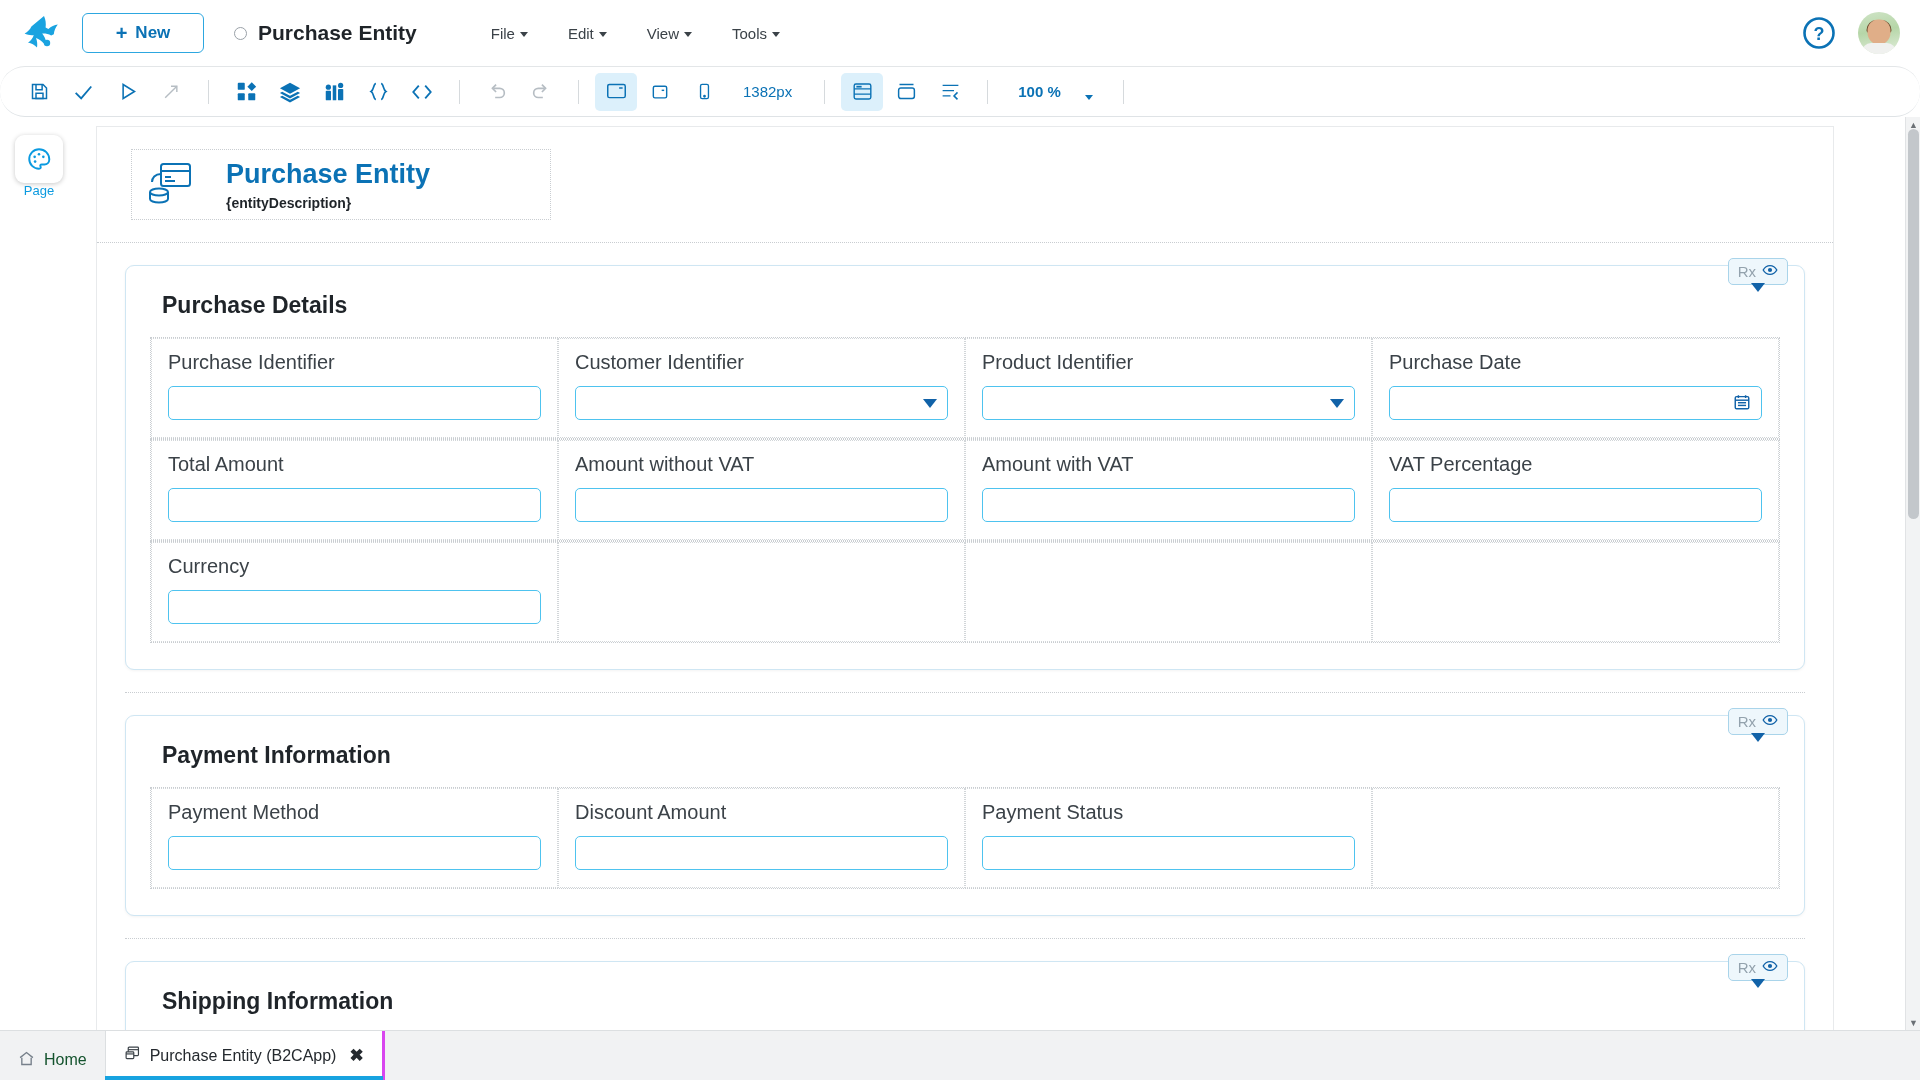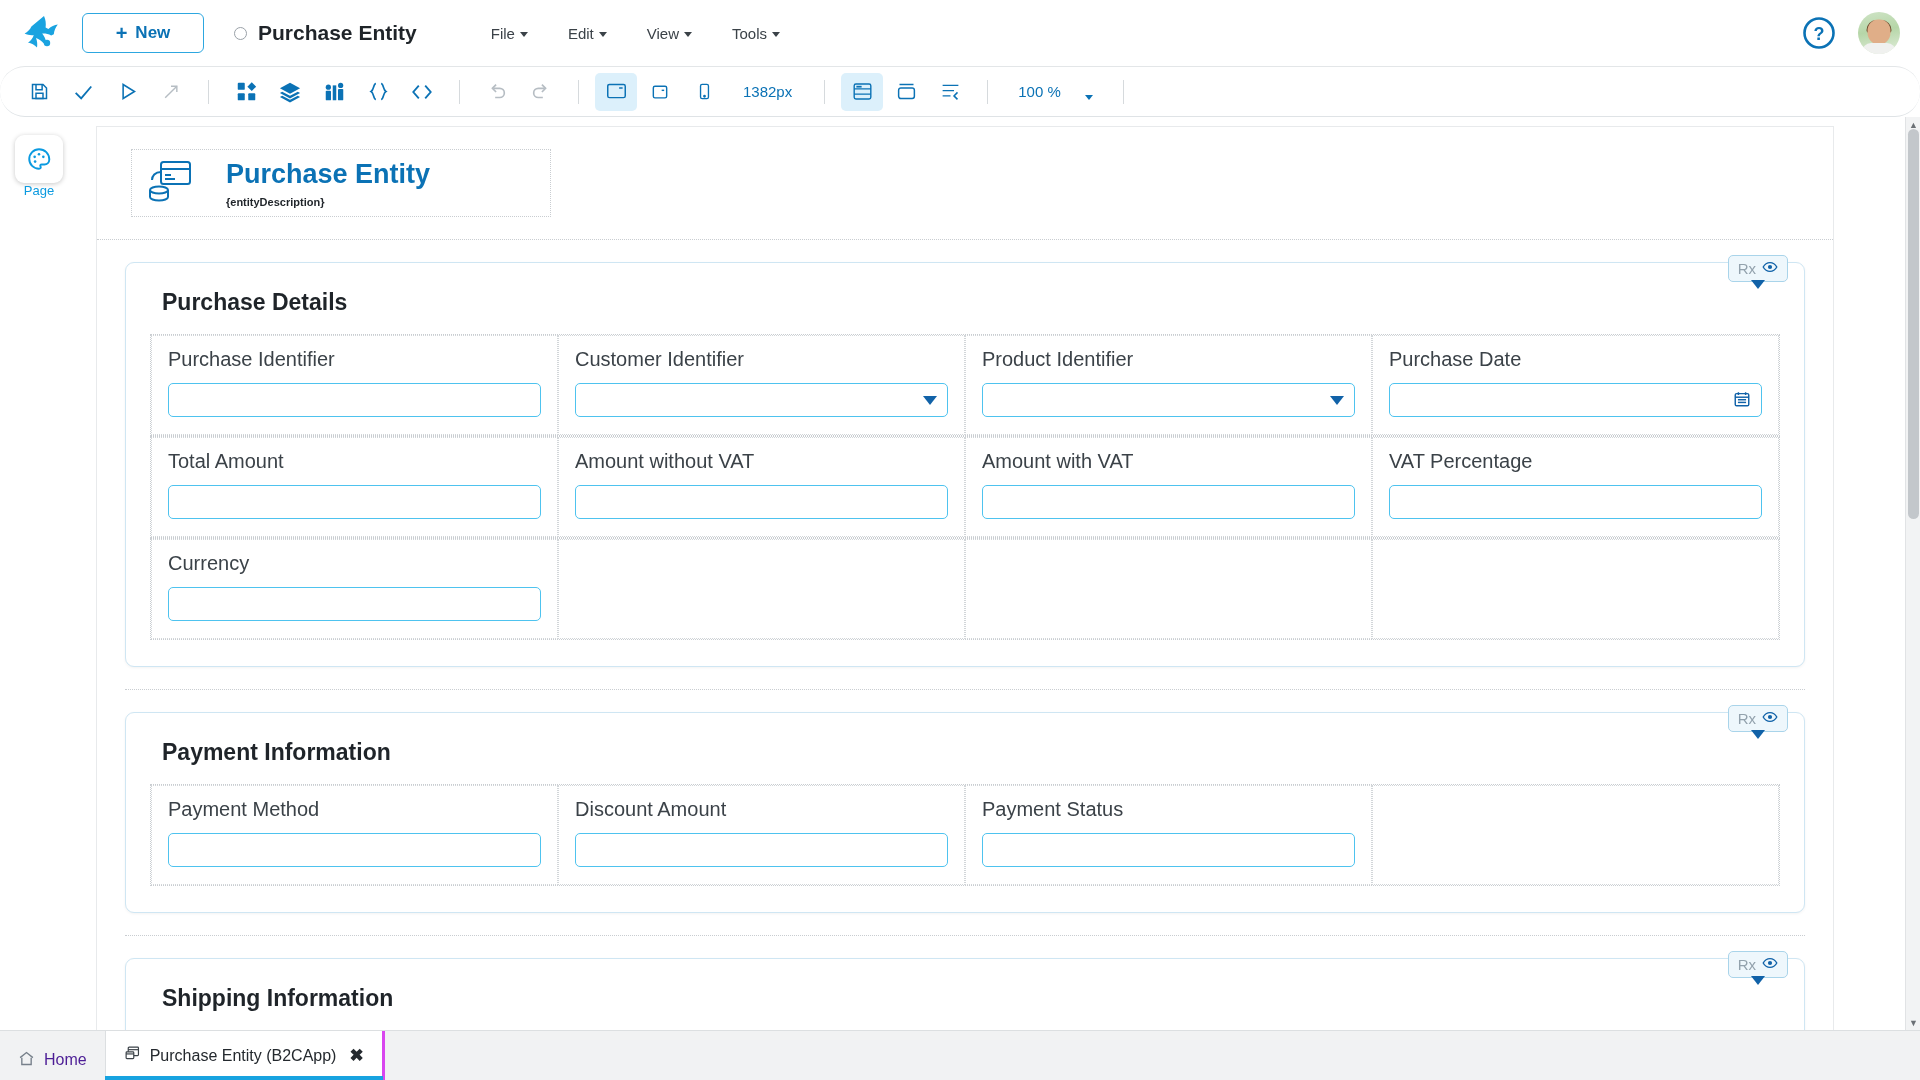--- a/index.html
+++ b/index.html
@@ -105,21 +105,21 @@
     color: #0b72b5;
   }
   .tb-btn.active { background: #dcf0fb; }
   .tb-btn.disabled { color: #b6bdc3; }
   .tb-sep { width: 1px; height: 24px; background: #d6dadd; margin: 0 14px; }
   .tb-text {
     font-size: 15px; color: #0b72b5; padding: 0 16px; cursor: pointer;
   }
   .zoom-ctl {
     display: flex; align-items: flex-end; gap: 24px;
-    font-size: 15px; color: #0b72b5; padding: 0 14px; cursor: pointer;
+    font-size: 15px; color: #0b72b5; padding: 0 14px; cursor: pointer; font-weight: bold;
   }
   .zoom-ctl .caret { border-top-color: #0b72b5; }
 
   
   .body-area {
     position: relative;
     height: calc(1080px - 66px - 51px - 50px);
     display: flex;
     background: #fff;
   }
@@ -159,21 +159,21 @@
     display: flex; align-items: center;
   }
   .ph-inner {
     display: flex; align-items: center; gap: 30px;
     margin-left: 34px;
     border: 1.5px dotted #c9cdd1;
     padding: 8px 18px 8px 12px;
     min-width: 420px;
   }
   .ph-title { font-size: 27px; font-weight: bold; color: #0b72b5; line-height: 1.2; }
-  .ph-sub { font-size: 11px; font-weight: bold; color: #1f2429; margin-top: 5px; }
+  .ph-sub { font-size: 14px; font-weight: bold; color: #1f2429; margin-top: 5px; }
 
   
   .section-wrap { padding: 0 28px; }
   .section {
     position: relative;
     margin: 22px 0;
     border: 1px solid #cfe6f3;
     border-radius: 9px;
     background: #fff;
     box-shadow: 0 1px 3px rgba(0,0,0,.05);
@@ -264,21 +264,21 @@
     border-top: 1px solid #dcdfe1;
     display: flex; align-items: stretch;
   }
   .btab {
     display: flex; align-items: center; gap: 9px;
     padding: 0 18px;
     font-size: 16px; color: #5c6368;
     cursor: pointer;
     position: relative;
   }
-  .btab.home { color: #4c1d95; margin-top: 9px; }
+  .btab.home { color: #14532d; margin-top: 9px; }
   .btab.active {
     background: #fff; color: #24292e;
     border-left: 1px solid #dcdfe1;
     border-right: 3px solid #d946ef;
   }
   .btab.active:after {
     content: ""; position: absolute; left: -1px; right: -1px; bottom: 0;
     height: 4px; background: #17a3e0;
   }
   .btab .close { font-size: 17px; font-weight: bold; color: #24292e; margin-left: 4px; }

